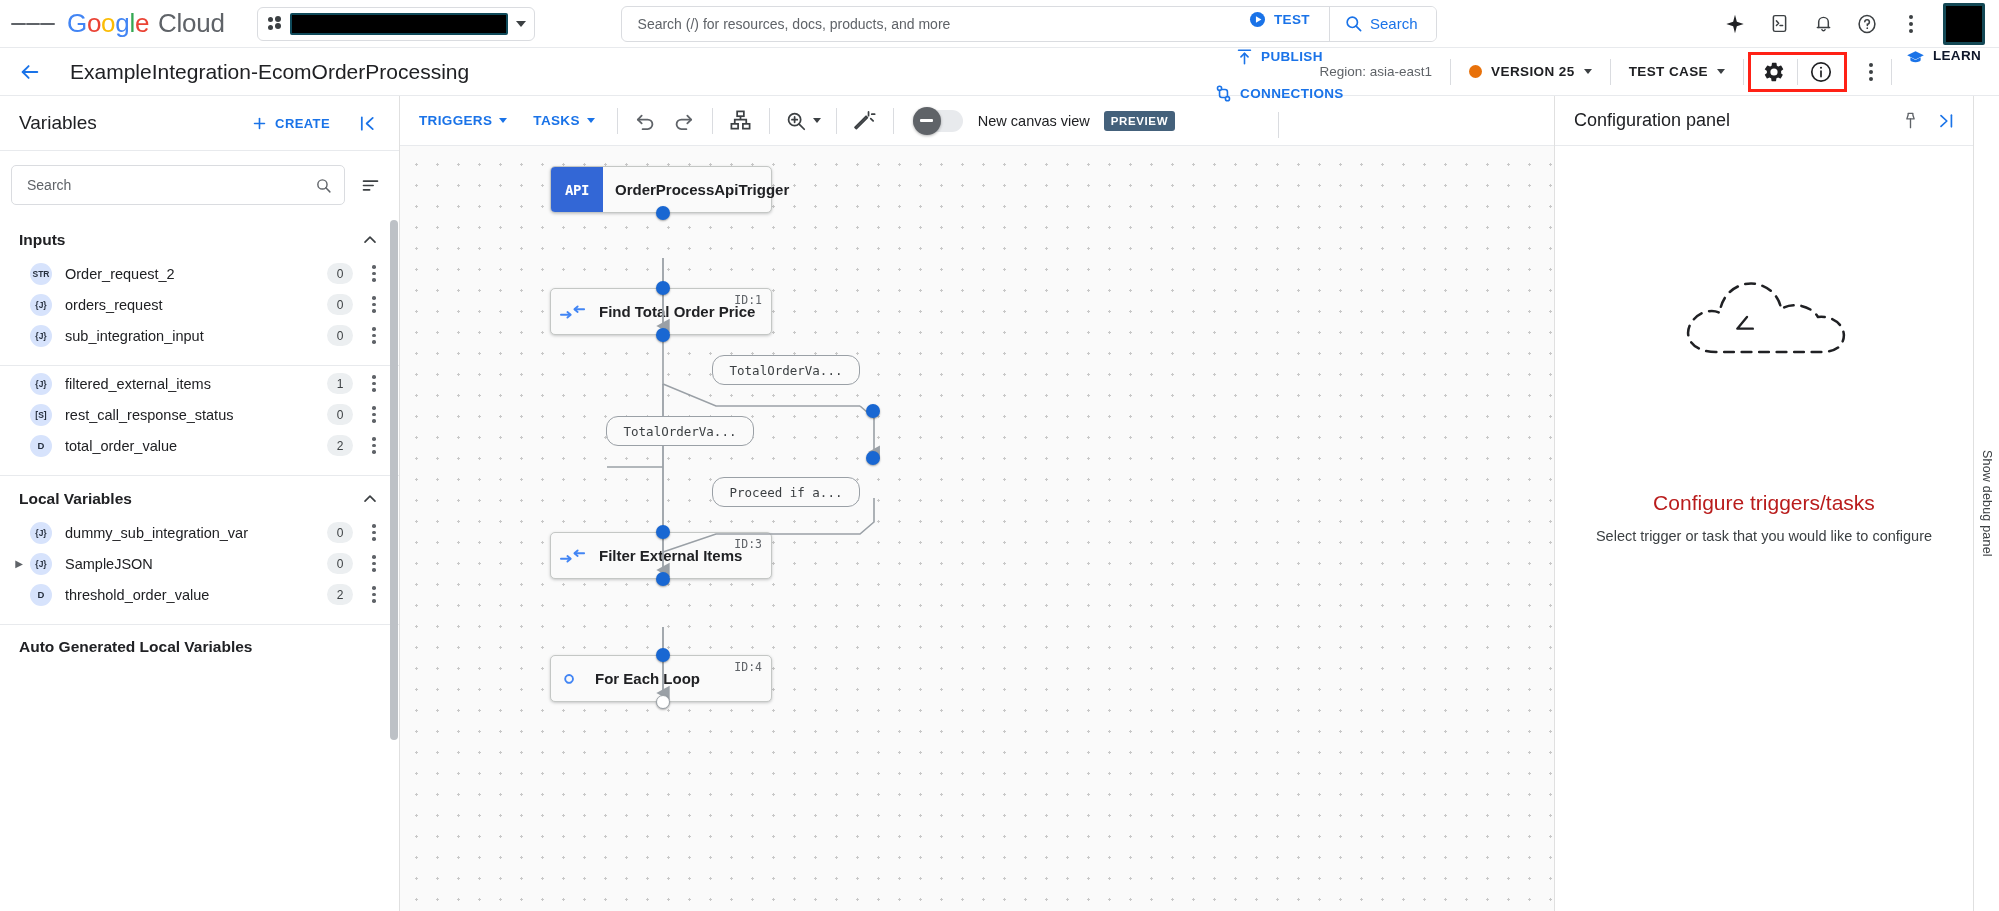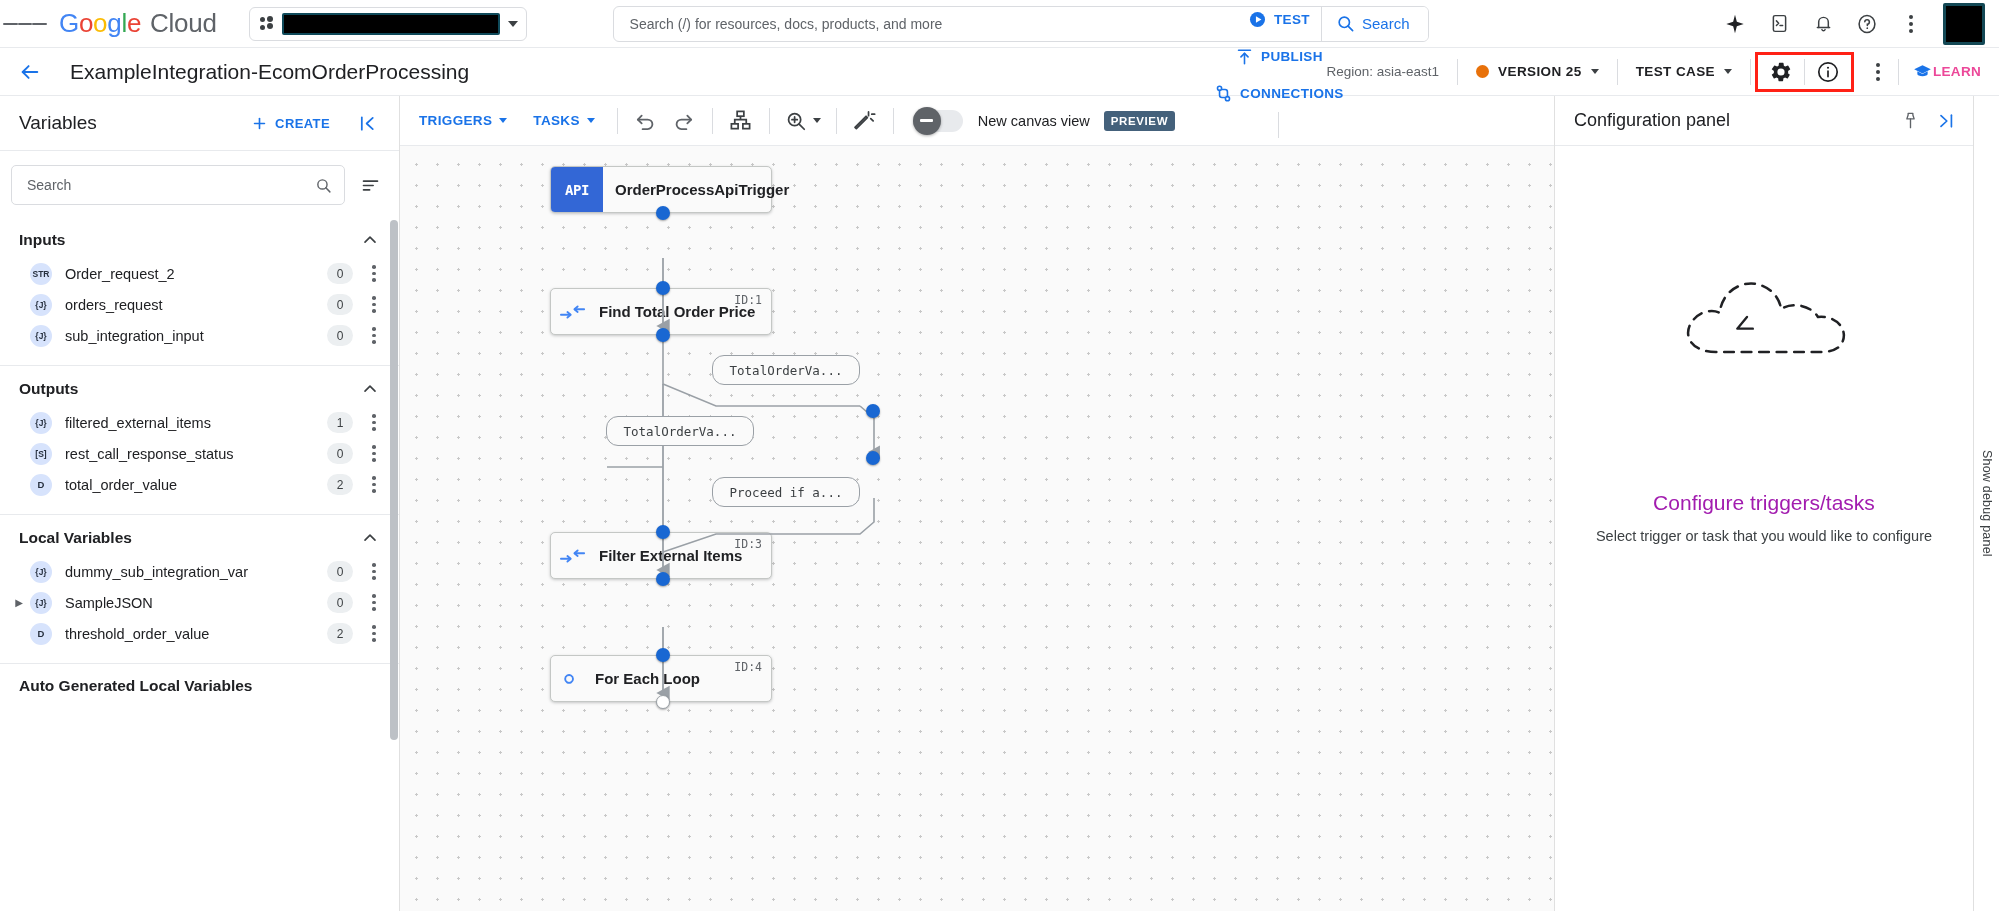--- a/index.html
+++ b/index.html
@@ -14,21 +14,21 @@
     -webkit-font-smoothing: antialiased;
   }
   .app { width: 1999px; height: 911px; position: relative; display: flex; flex-direction: column; }
 
   
   .topbar {
     height: 48px; min-height: 48px;
     display: flex; align-items: center;
     background: #fff;
     border-bottom: 1px solid #e8eaed;
-    padding: 0 14px 0 3px;
+    padding: 0 14px 0 11px;
     position: relative;
   }
   .hamburger { width: 44px; height: 44px; display:flex; align-items:center; justify-content:center; cursor:pointer; border-radius:50%; }
   .hamburger span { display:block; width:22px; height:2px; background:#5f6368; margin:3px 0; border-radius:1px; }
   .brand { display:flex; align-items:center; margin-left:12px; font-size:26px; letter-spacing:-0.3px; }
   .brand .g1{color:#4285F4;} .brand .o1{color:#EA4335;} .brand .o2{color:#FBBC05;}
   .brand .g2{color:#4285F4;} .brand .l{color:#34A853;} .brand .e{color:#EA4335;}
   .brand .cloud { color:#5f6368; margin-left:9px; font-weight:400; }
 
   .project-picker {
@@ -95,21 +95,21 @@
     display:flex;align-items:center;gap:9px;padding:0 18px;height:100%;
     font-size:13.5px;font-weight:bold;color:#202124;letter-spacing:.4px;cursor:pointer;
   }
   .redbox{
     border:3px solid #FF2116; display:flex; align-items:center; height:40px;
     margin:0 4px; background:#fff;
   }
   .redbox .ic-btn{ width:46px; height:36px; border-radius:0; }
   .redbox .sep{ width:1px;height:26px;background:#dadce0;}
   .learn-btn{
-    display:flex;align-items:center;gap:1px;color:#ec4899;font-size:13.5px;font-weight:bold;
+    display:flex;gap:8px;color:#0f172a;font-size:13.5px;font-weight:bold;
     letter-spacing:.3px; padding:0 18px 0 14px; cursor:pointer; height:100%;
   }
 
   
   .body { flex:1; display:flex; min-height:0; position:relative; }
 
   
   .sidebar { width:400px; min-width:400px; background:#fff; border-right:1px solid #e0e0e0; display:flex; flex-direction:column; }
   .sb-head { height:55px; min-height:55px; display:flex; align-items:center; padding:0 14px 0 19px; border-bottom:1px solid #e8eaed;}
   .sb-title{ font-size:19px; color:#202124; }
@@ -206,21 +206,21 @@
     width:419px; min-width:419px; background:#fff; border-left:1px solid #e0e0e0;
     display:flex; flex-direction:column; position:relative;
   }
   .cp-head{ height:50px;min-height:50px;display:flex;align-items:center;padding:0 10px 0 19px;border-bottom:1px solid #e8eaed;}
   .cp-title{ font-size:18px;color:#202124; }
   .cp-actions{ margin-left:auto; display:flex; align-items:center; gap:2px;}
   .cp-icbtn{ width:34px;height:34px;border-radius:50%;display:flex;align-items:center;justify-content:center;cursor:pointer;color:#5f6368;}
   .cp-icbtn.blue{ color:#1a73e8; }
   .cp-body{ flex:1; display:flex; flex-direction:column; align-items:center; justify-content:flex-start; padding-top:112px;}
   .cloudart{ width:175px; height:118px; }
-  .cp-emptytitle{ font-size:21px; color:#a21caf; margin-top:115px;text-align:center; }
+  .cp-emptytitle{ font-size:21px; color:#b91c1c; margin-top:115px;text-align:center; }
   .cp-emptysub{ font-size:14.5px; color:#3c4043; margin-top:13px; }
 
   .debugrail{
     width:26px; min-width:26px; background:#fff; border-left:1px solid #e0e0e0;
     display:flex;align-items:center;justify-content:center; cursor:pointer;
   }
   .debugrail span{
     writing-mode: vertical-rl; font-size:12.5px; color:#3c4043; letter-spacing:.2px;
   }
 
@@ -462,28 +462,20 @@
             <span class="var-kebab">
                 <i></i>
                 <i></i>
                 <i></i>
               </span>
           </div>
           <div class="sb-rule"></div>
         </div>
 
         <div class="sb-section">
-          <div class="sb-sechead">
-            <h3>Outputs</h3>
-            <span class="sb-chev">
-              <svg width="20" height="20" viewBox="0 0 24 24" fill="none" stroke="#3c4043" stroke-width="2">
-                  <polyline points="6,14.5 12,8.5 18,14.5" stroke-linecap="round" stroke-linejoin="round"></polyline>
-                </svg>
-            </span>
-          </div>
           <div class="var-row">
             <span class="var-expander"></span>
             <span class="var-badge small">{J}</span>
             <span class="var-name">filtered_external_items</span>
             <span class="var-count">1</span>
             <span class="var-kebab">
                 <i></i>
                 <i></i>
                 <i></i>
               </span>

